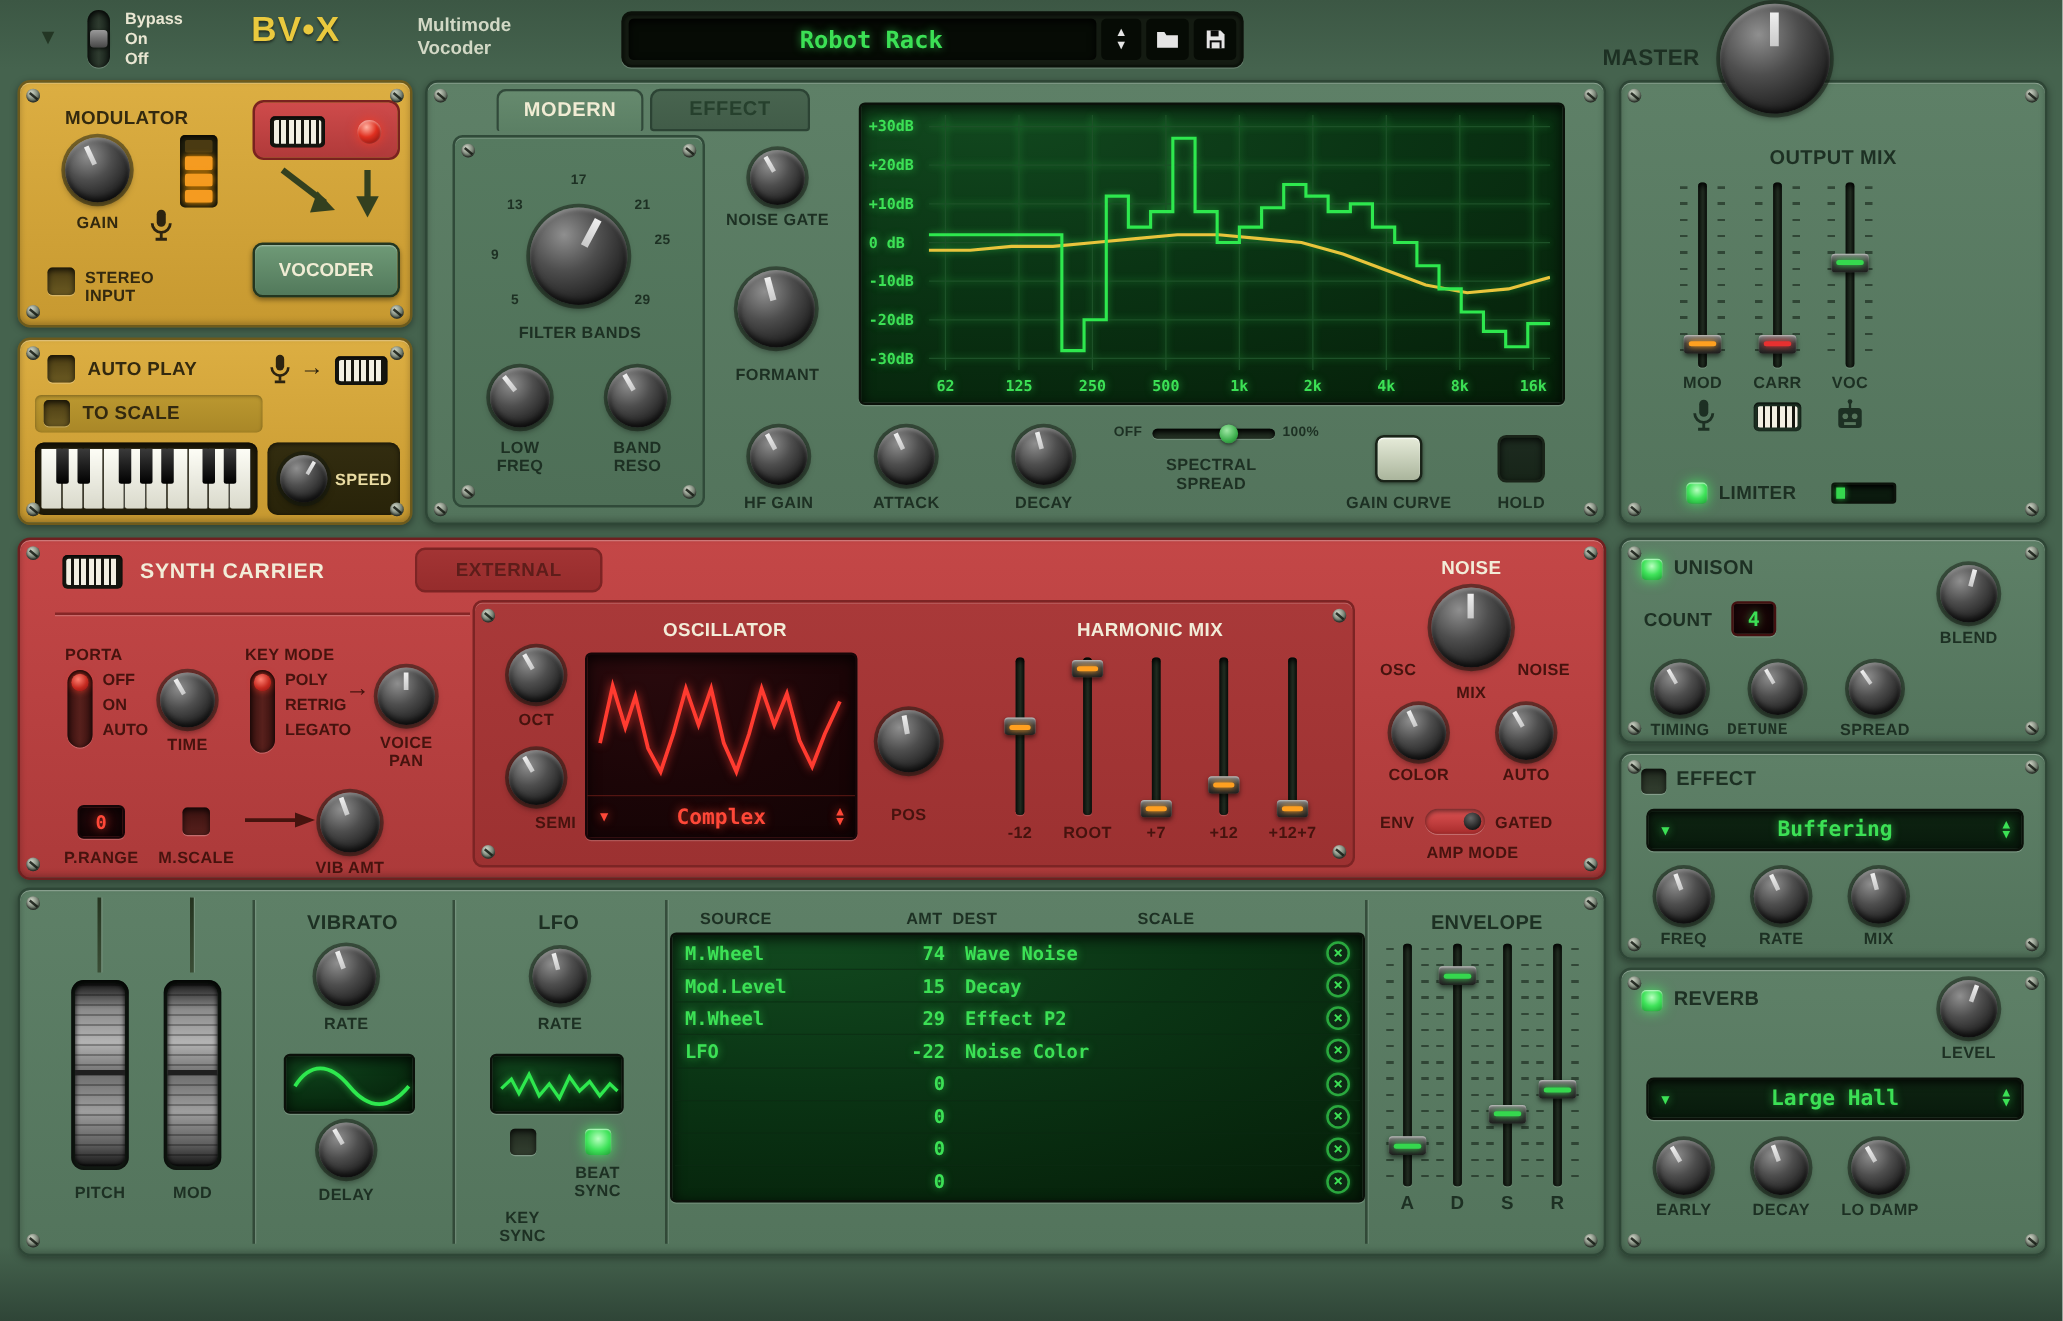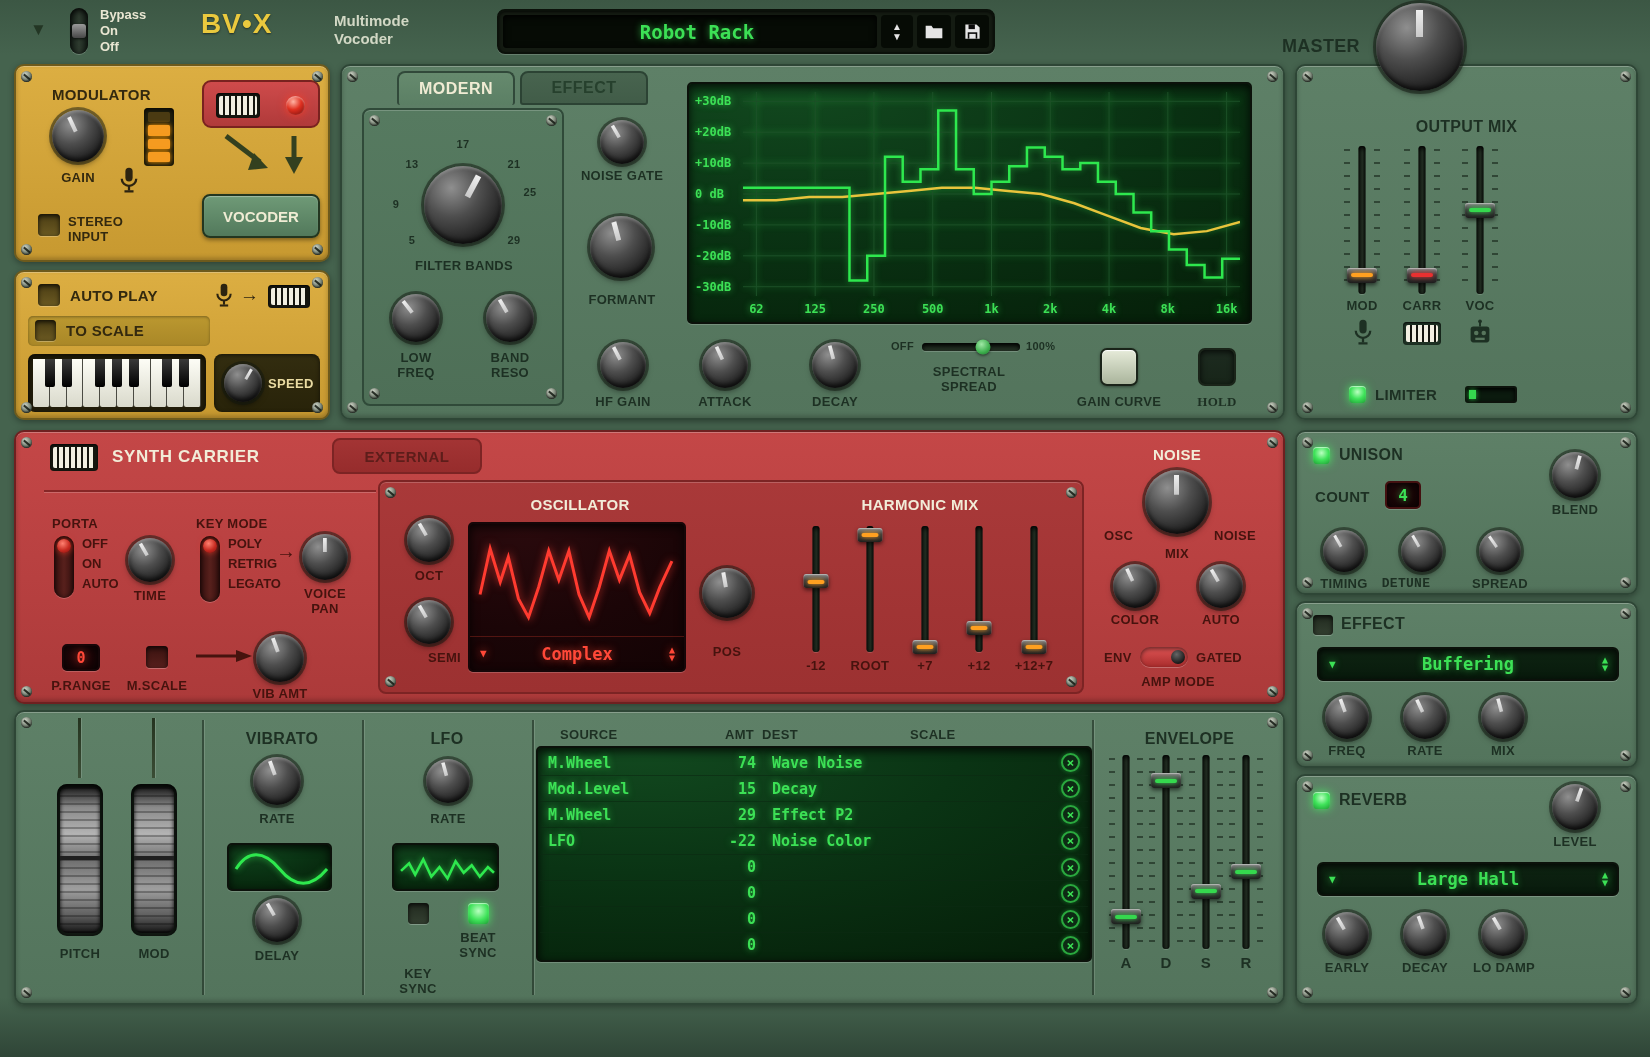--- a/index.html
+++ b/index.html
@@ -336,21 +336,21 @@
   <div class="hslider" style="left:580px;top:273px;width:98px;height:16px;">
     <div class="track"></div>
     <div class="hhandle" style="left:62%;"></div>
   </div>
   <span class="lbl sm" style="left:684px;top:274px;">100%</span>
   <span class="lbl c" style="left:572px;width:110px;top:298px;">SPECTRAL SPREAD</span>
 
   <div class="sqbtn lit" style="left:758px;top:282px;width:38px;height:38px;"></div>
   <span class="lbl c" style="left:712px;width:130px;top:328px;">GAIN CURVE</span>
   <div class="sqbtn dark" style="left:856px;top:282px;width:38px;height:38px;"></div>
-  <span class="lbl c" style="left:820px;width:110px;top:328px;font-family:Liberation Serif, serif;">HOLD</span>
+  <span class="lbl c" style="left:820px;width:110px;top:328px;">HOLD</span>
 <i class="screw tl"></i>
     <i class="screw tr"></i>
     <i class="screw bl"></i>
     <i class="screw br"></i>
   </div>
 
 <div class="panel has-screws" style="left:1295px;top:64px;width:343px;height:356px;">
   <span class="lbl lg c" style="left:0;width:100%;top:52px;">OUTPUT MIX</span>
 
   <div class="vslider" style="left: 47px; top: 80px; width: 36px; height: 148px; --hc: #ffa020; --val: 13%;">

